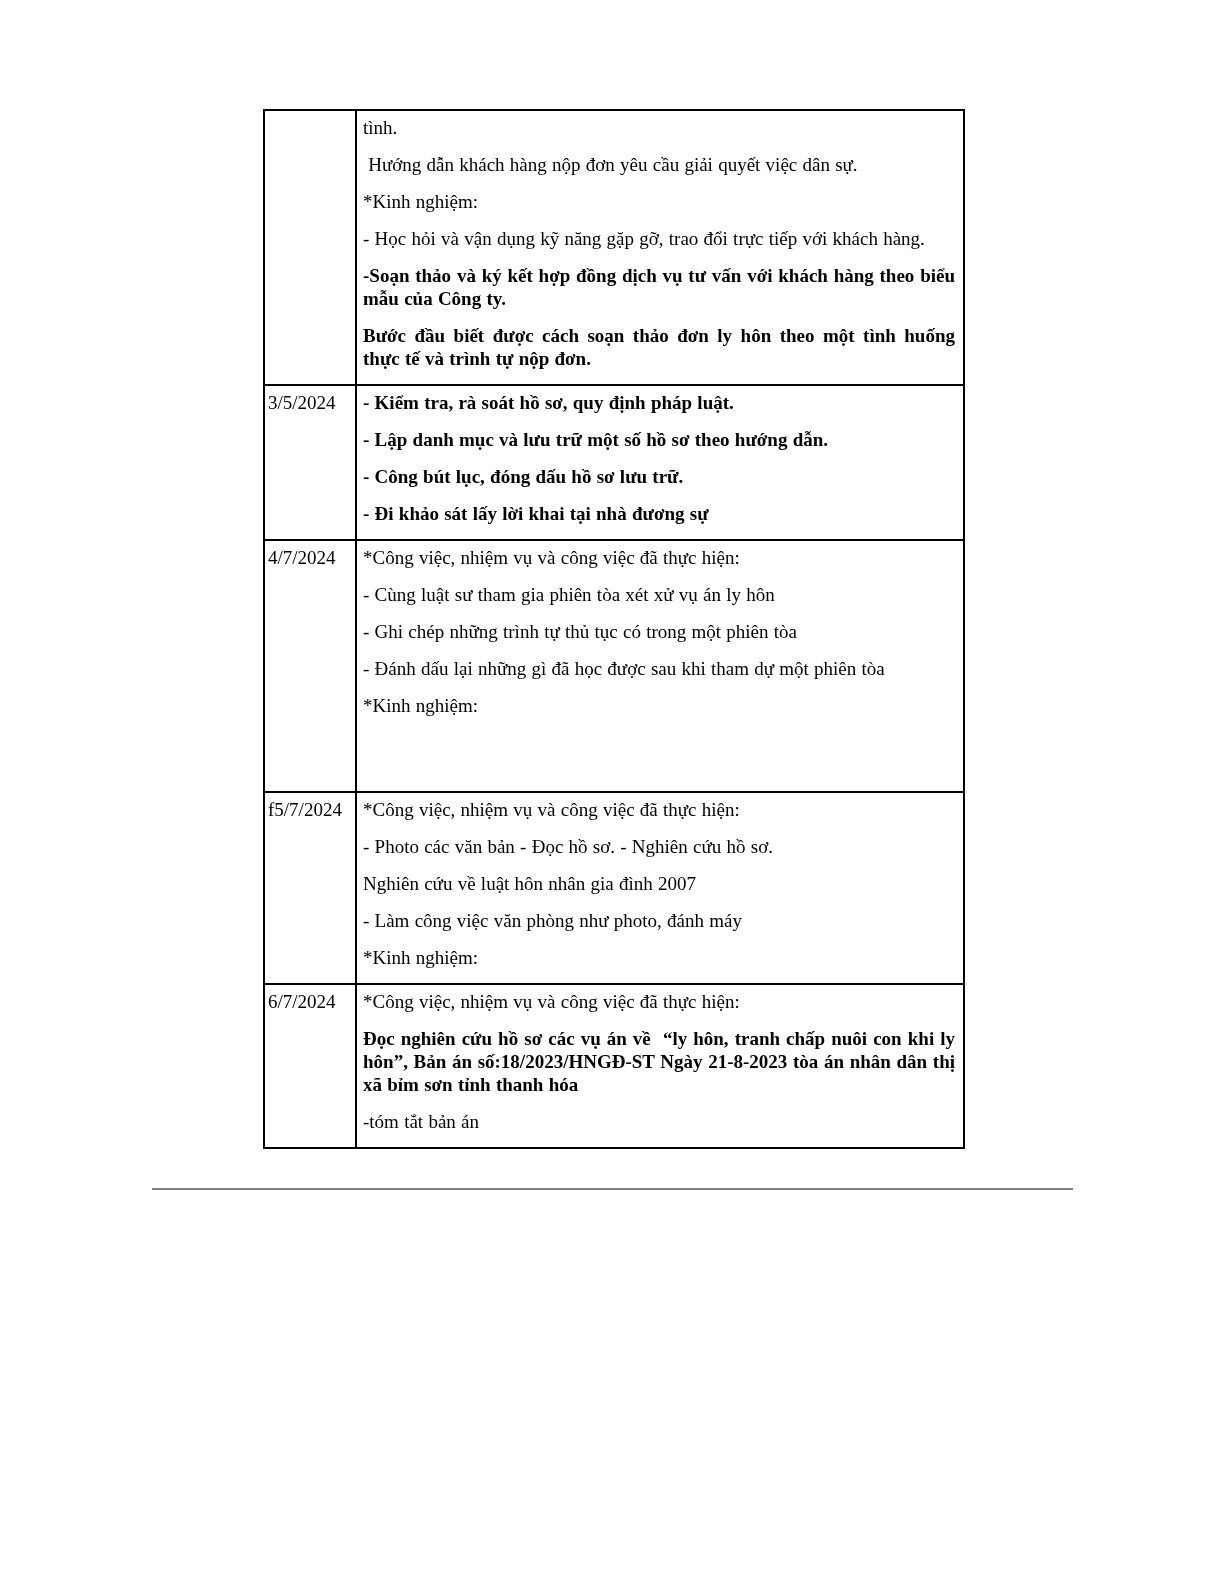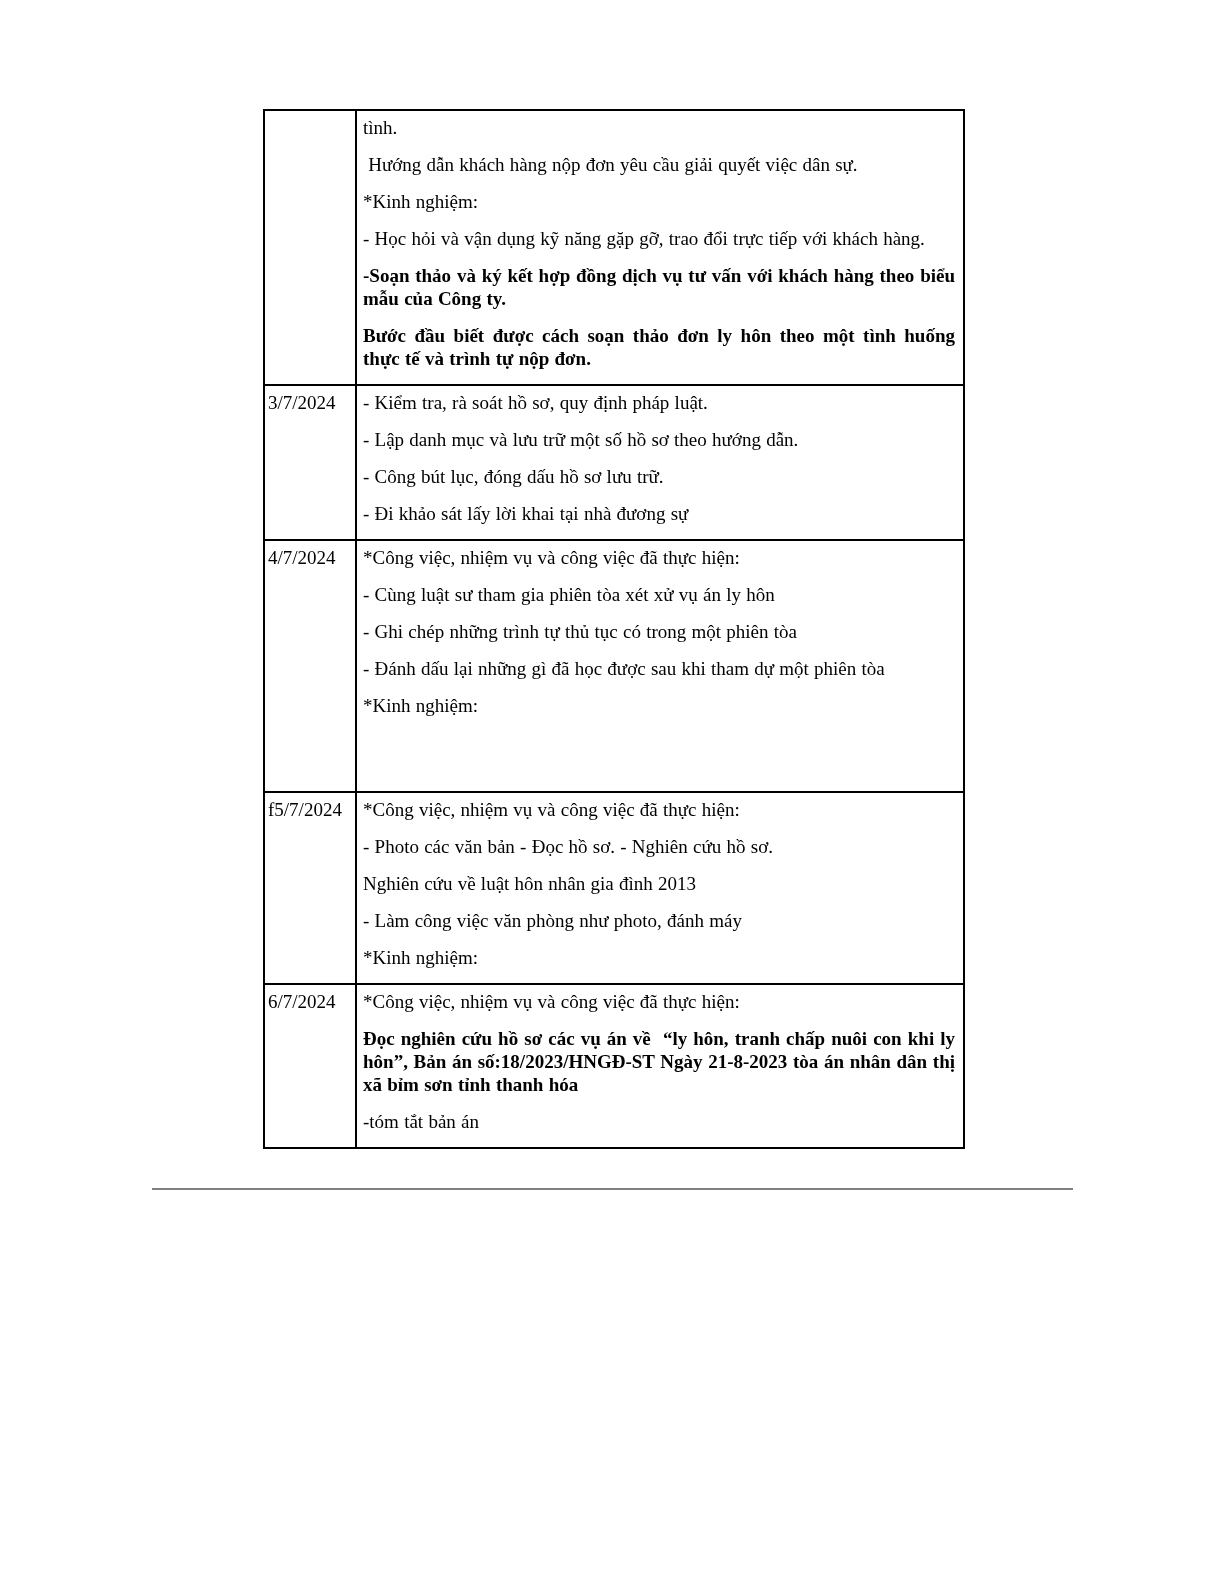--- a/index.html
+++ b/index.html
@@ -65,23 +65,23 @@
             <p class="para">tình.</p>
             <p class="para"> Hướng dẫn khách hàng nộp đơn yêu cầu giải quyết việc dân sự.</p>
             <p class="para">*Kinh nghiệm:</p>
             <p class="para">- Học hỏi và vận dụng kỹ năng gặp gỡ, trao đổi trực tiếp với khách hàng.</p>
             <p class="para justify">-Soạn thảo và ký kết hợp đồng dịch vụ tư vấn với khách hàng theo biểu mẫu của Công ty.</p>
             <p class="para justify">Bước đầu biết được cách soạn thảo đơn ly hôn theo một tình huống thực tế và trình tự nộp đơn.</p>
           </td>
         </tr>
         <tr style="height: 143px;">
           <td class="date-cell" style="border-color: rgb(0, 0, 0);">
-            <p class="date-text">3/7/2024</p>
+            <p class="date-text">3/5/2024</p>
           </td>
-          <td class="content-cell" style="border-color: rgb(0, 0, 0);">
+          <td class="content-cell" style="border-color: rgb(0, 0, 0); font-weight: bold;">
             <p class="para">- Kiểm tra, rà soát hồ sơ, quy định pháp luật.</p>
             <p class="para">- Lập danh mục và lưu trữ một số hồ sơ theo hướng dẫn.</p>
             <p class="para">- Công bút lục, đóng dấu hồ sơ lưu trữ.</p>
             <p class="para">- Đi khảo sát lấy lời khai tại nhà đương sự</p>
           </td>
         </tr>
         <tr style="height: 252px; margin-top: 28px;">
           <td class="date-cell" style="border-color: rgb(0, 0, 0);">
             <p class="date-text">4/7/2024</p>
           </td>
@@ -93,21 +93,21 @@
             <p class="para">*Kinh nghiệm:</p>
           </td>
         </tr>
         <tr style="height: 181px;">
           <td class="date-cell" style="border-color: rgb(0, 0, 0); margin-left: 29px;">
             <p class="date-text">f5/7/2024</p>
           </td>
           <td class="content-cell" style="border-color: rgb(0, 0, 0);">
             <p class="para">*Công việc, nhiệm vụ và công việc đã thực hiện:</p>
             <p class="para">- Photo các văn bản - Đọc hồ sơ. - Nghiên cứu hồ sơ.</p>
-            <p class="para">Nghiên cứu về luật hôn nhân gia đình 2013</p>
+            <p class="para">Nghiên cứu về luật hôn nhân gia đình 2007</p>
             <p class="para">- Làm công việc văn phòng như photo, đánh máy</p>
             <p class="para">*Kinh nghiệm:</p>
           </td>
         </tr>
         <tr style="height: 159px;">
           <td class="date-cell" style="border-color: rgb(0, 0, 0);">
             <p class="date-text">6/7/2024</p>
           </td>
           <td class="content-cell" style="border-color: rgb(0, 0, 0);">
             <p class="para">*Công việc, nhiệm vụ và công việc đã thực hiện:</p>

